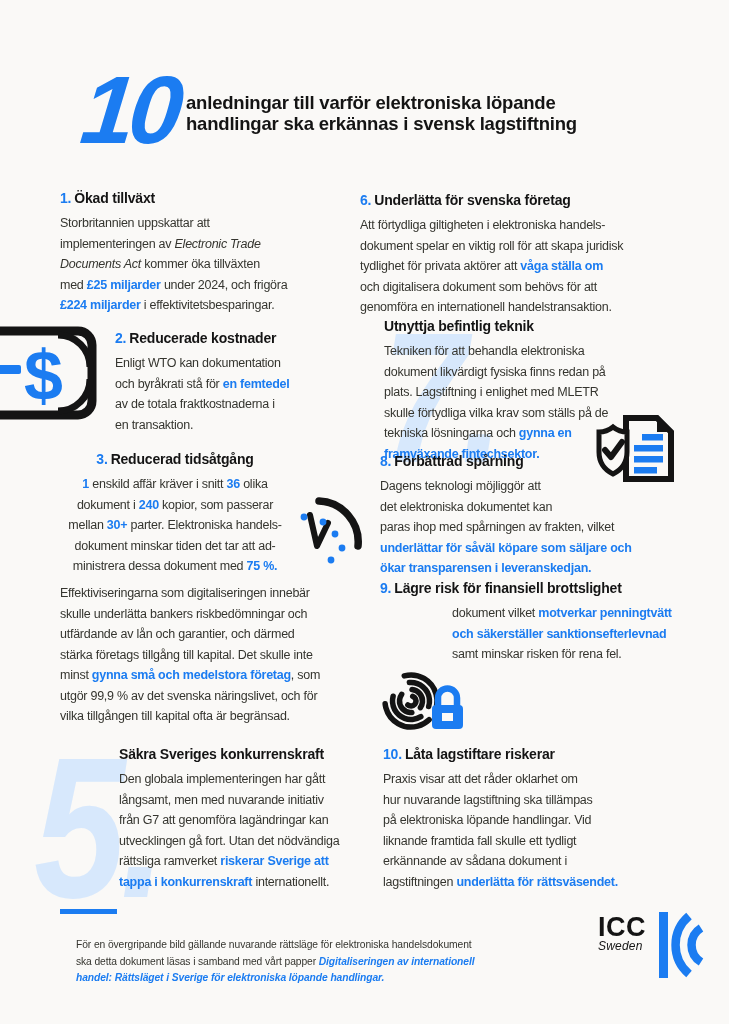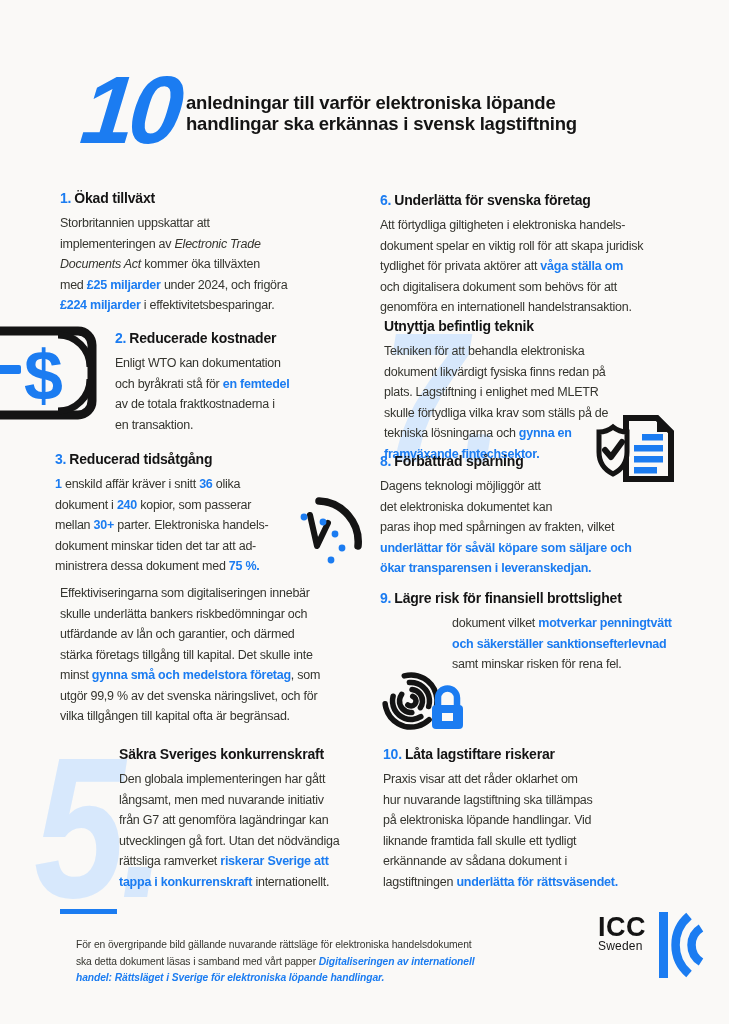--- a/index.html
+++ b/index.html
@@ -27,27 +27,27 @@
   
   .sec{position:absolute;z-index:2;}
   .h{margin:0 0 6px 0;font-size:14px;line-height:17px;font-weight:700;color:var(--ink);letter-spacing:-0.2px;}
   .h .num{color:var(--blue);margin-right:3px;}
   .body{margin:0;font-size:12.5px;line-height:20.5px;color:var(--body);white-space:pre;letter-spacing:-0.25px;}
   .b{color:var(--blue);font-weight:700;}
   .i{font-style:italic;}
   .bi{color:var(--blue);font-weight:700;font-style:italic;}
   .s1{left:60px;top:190px;width:318px;}
   .s2{left:115px;top:330px;width:255px;}
-  .s3{left:55px;top:451px;width:240px;text-align:left;}
+  .s3{left:55px;top:451px;width:240px;text-align:center;}
   .s4{left:60px;top:583px;width:322px;}
   .s5{left:119px;top:746px;width:265px;}
-  .s6{left:380px;top:192px;width:332px;}
+  .s6{left:360px;top:192px;width:332px;}
   .s7{left:384px;top:318px;width:312px;}
   .s8{left:380px;top:453px;width:332px;}
-  .s9{left:380px;top:580px;width:332px;margin-top:10px;}
+  .s9{left:380px;top:580px;width:332px;}
   .s10{left:383px;top:746px;width:302px;}
   .body2{margin-left:72px;}
   
   .wm{
     position:absolute;z-index:1;font-weight:800;font-style:italic;line-height:1;
     color:var(--wm);letter-spacing:-6px;transform:scaleX(.82);transform-origin:left top;
   }
   .wm5{left:34px;top:728px;font-size:200px;}
   .wm7{left:382px;top:306px;font-size:185px;}
   
@@ -57,21 +57,21 @@
   .ic-doccheck{left:596px;top:414px;}
   .ic-finger{left:381px;top:664px;}
   
   .rule{position:absolute;left:60px;top:909px;width:57px;height:5px;background:var(--blue);z-index:2;}
   .footnote{
     position:absolute;left:60px;top:921px;width:492px;margin:16px;z-index:2;
     font-size:10.3px;line-height:16.5px;color:var(--body);white-space:pre;letter-spacing:-0.1px;
   }
   .logo{position:absolute;left:598px;top:915px;z-index:2;color:var(--ink);}
   .logo .icc{font-size:27px;font-weight:800;line-height:25px;letter-spacing:0.5px;}
-  .logo .swe{font-size:12px;font-weight:500;line-height:13px;letter-spacing:0.2px;}
+  .logo .swe{font-size:12px;font-weight:500;line-height:13px;letter-spacing:0.2px;font-style:italic;}
   .logo-mark{position:absolute;left:659px;top:912px;z-index:2;}
 </style>
 </head>
 <body>
 
 <div class="page">
 
   <div class="big10">10</div>
   <div class="title">anledningar till varför elektroniska löpande
 handlingar ska erkännas i svensk lagstiftning</div>

